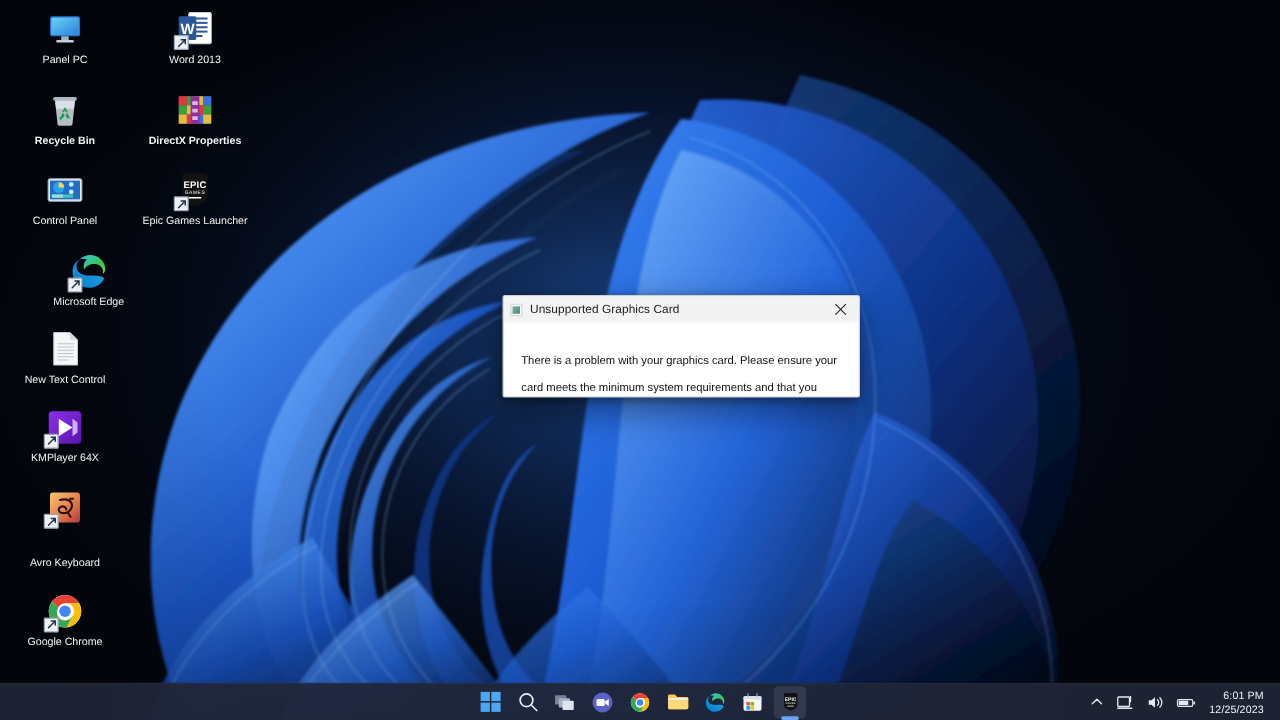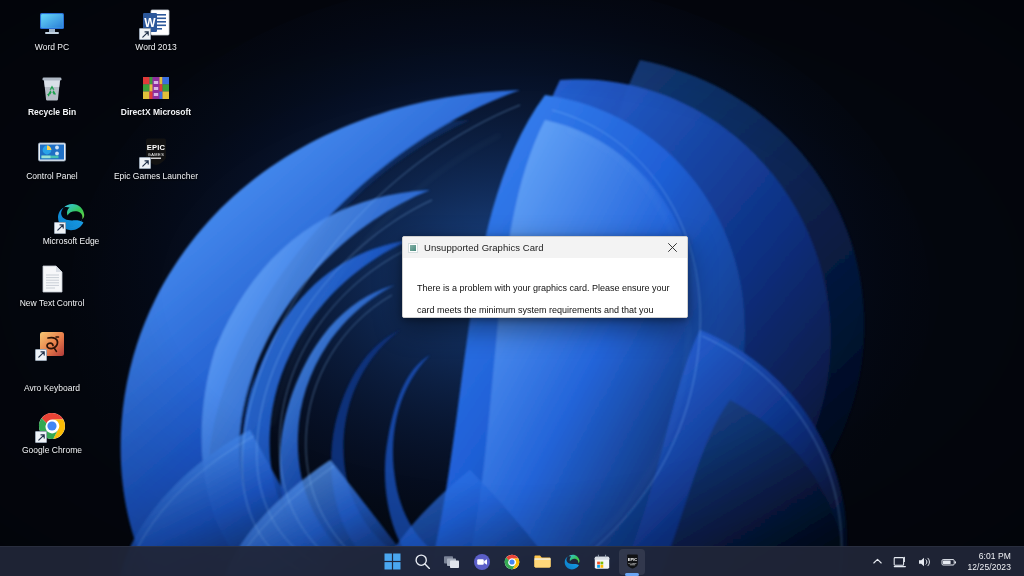--- a/index.html
+++ b/index.html
@@ -259,21 +259,21 @@
           <rect x="5.2" y="7.2" width="21.6" height="13.6" rx="1" fill="#4fc6f5"></rect>
           <linearGradient id="pcg" x1="0" y1="0" x2="1" y2="1">
             <stop offset="0%" stop-color="#67d7f8"></stop>
               <stop offset="100%" stop-color="#2a7fd8"></stop>
           </linearGradient>
           <rect x="5.2" y="7.2" width="21.6" height="13.6" rx="1" fill="url(#pcg)"></rect>
           <rect x="13" y="22" width="6" height="3" fill="#9fb4c9"></rect>
           <rect x="9" y="25" width="14" height="2" rx="1" fill="#c2d2e0"></rect>
         </svg>
       </span>
-      <span class="label">Word PC</span>
+      <span class="label">Panel PC</span>
     </div>
 
     <div class="desk-icon">
       <span class="glyph">
         <svg width="32" height="32" viewBox="0 0 32 32">
           <rect x="11" y="3" width="18" height="25" rx="1" fill="#ffffff" stroke="#c9cfd6" stroke-width="0.8"></rect>
           <g fill="#2b579a">
             <rect x="14" y="7" width="12" height="1.6"></rect>
             <rect x="14" y="10.5" width="12" height="1.6"></rect>
             <rect x="14" y="14" width="12" height="1.6"></rect>
@@ -329,21 +329,21 @@
           <rect x="3" y="19.6" width="6.5" height="7.4" fill="#e0c03a"></rect>
           <rect x="9.5" y="19.6" width="6.5" height="7.4" fill="#e03a3a"></rect>
           <rect x="16" y="19.6" width="6.5" height="7.4" fill="#3a6fe0"></rect>
           <rect x="22.5" y="19.6" width="6.5" height="7.4" fill="#e0c03a"></rect>
           <rect x="12.5" y="5" width="7" height="22" fill="#8e2f9e"></rect>
           <rect x="13.8" y="9" width="4.4" height="3" fill="#d9b6e6"></rect>
           <rect x="13.8" y="15" width="4.4" height="3" fill="#d9b6e6"></rect>
           <rect x="13.8" y="21" width="4.4" height="3" fill="#d9b6e6"></rect>
         </svg>
       </span>
-      <span class="label">DirectX Microsoft</span>
+      <span class="label">DirectX Properties</span>
     </div>
   </div>
 
   <div style="display:flex;margin-top:14px;">
     <div class="desk-icon">
       <span class="glyph">
         <svg width="32" height="32" viewBox="0 0 32 32">
           <rect x="2.5" y="7" width="27" height="18" rx="1.4" fill="#e9eef4" stroke="#9fb2c6" stroke-width="0.8"></rect>
           <rect x="4" y="8.5" width="24" height="15" fill="#1f6fc4"></rect>
           <circle cx="11" cy="14" r="4.4" fill="#2aa3e8"></circle>
@@ -421,20 +421,41 @@
             <path d="M10 17.2 H23"></path>
           <path d="M10 19.8 H23"></path>
             <path d="M10 22.4 H23"></path>
             <path d="M10 25 H19"></path>
         </g>
       </svg>
     </span>
     <span class="label">New Text Control</span>
   </div>
 
+  <div class="desk-icon" style="margin-top:12px;">
+    <span class="glyph">
+      <svg width="32" height="32" viewBox="0 0 32 32">
+        <defs>
+            <linearGradient id="km" x1="0" y1="0" x2="1" y2="1">
+          <stop offset="0%" stop-color="#8b2fe8"></stop>
+              <stop offset="100%" stop-color="#5a14b0"></stop>
+        </linearGradient>
+          </defs>
+        <rect x="3" y="3" width="26" height="26" rx="3" fill="url(#km)"></rect>
+        <path d="M11 9 L22 16 L11 23 Z" fill="#ffffff"></path>
+        <path d="M22 9 L22 23 L26 20 L26 12 Z" fill="#e4c8ff" opacity="0.85"></path>
+      </svg>
+      <span class="shortcut-arrow">
+        <svg viewBox="0 0 10 10">
+            <path d="M2 8 L8 2 M4.4 2 H8 V5.6" stroke="#22324a" stroke-width="1.3" fill="none" stroke-linecap="round"></path>
+          </svg>
+      </span>
+    </span>
+    <span class="label">KMPlayer 64X</span>
+  </div>
 
   <div class="desk-icon" style="margin-top:14px;gap:20px;">
     <span class="glyph">
       <svg width="32" height="32" viewBox="0 0 32 32">
         <defs>
             <linearGradient id="av" x1="0" y1="0" x2="1" y2="1">
           <stop offset="0%" stop-color="#f7c873"></stop>
               <stop offset="55%" stop-color="#e87d4a"></stop>
               <stop offset="100%" stop-color="#b03a3a"></stop>
         </linearGradient>

